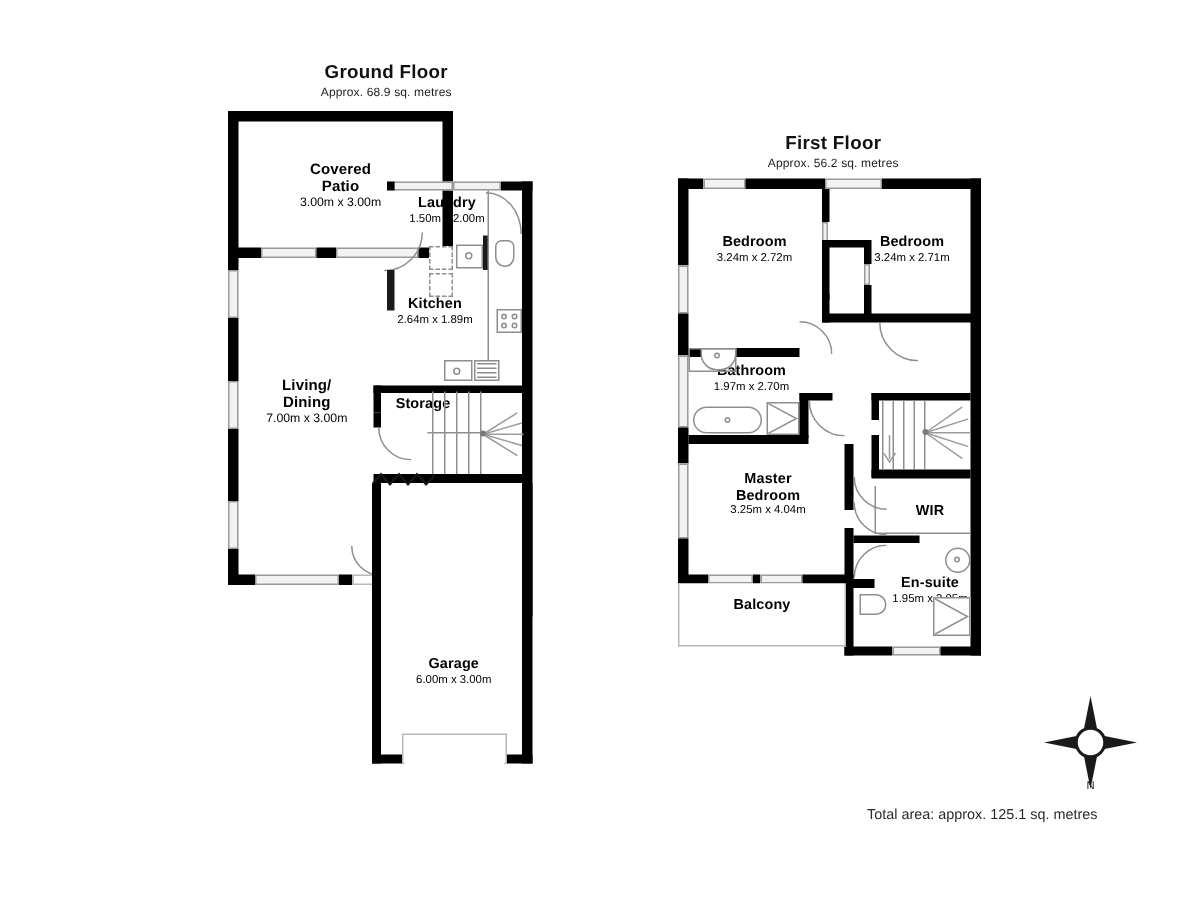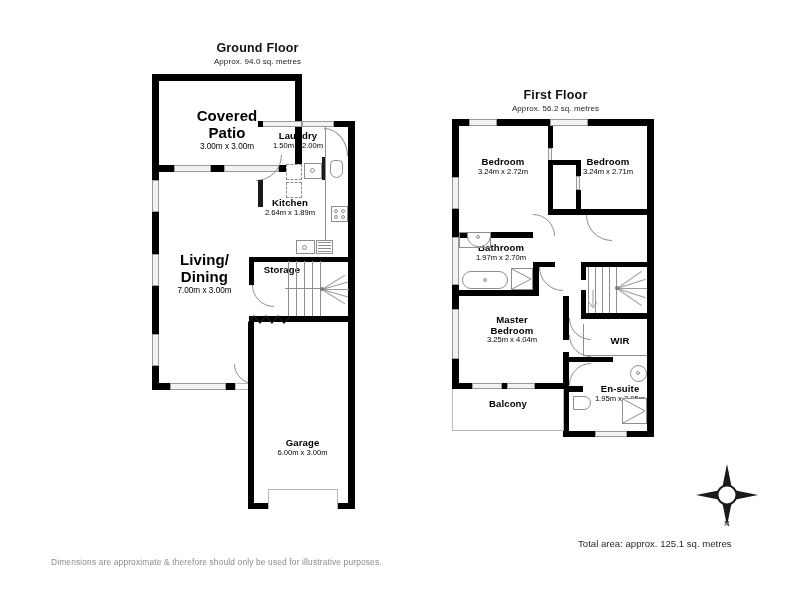--- a/index.html
+++ b/index.html
@@ -18,21 +18,21 @@
     font-weight: bold; font-size: 12.5px; color: #111; letter-spacing: .2px;
   }
   .floor-sub {
     position: absolute; text-align: center;
     font-size: 8px; color: #222; letter-spacing: .1px;
   }
   .rm {
     position: absolute; text-align: center; color: #000;
     line-height: 1.12; white-space: nowrap;
   }
-  .rm .n { font-weight: bold; font-size: 15px; letter-spacing: .1px; }
+  .rm .n { font-weight: bold; font-size: 10px; letter-spacing: .1px; }
   .rm .d { font-size: 8.2px; letter-spacing: 0; }
   .rm.sm .n { font-size: 9.6px; }
   .rm.sm .d { font-size: 7.6px; }
 
   
   .w  { position: absolute; background: #000; }           
   .tw { position: absolute; background: #1a1a1a; }        
   .win {                                                   
     position: absolute; background: #f2f2f2;
     border: 1px solid #9a9a9a;
@@ -72,21 +72,21 @@
   }
 </style>
 </head>
 <body>
 
 <div id="page">
 
   <div>
 
     <div class="floor-title" style="left:150px; top:41px; width:215px;">Ground Floor</div>
-    <div class="floor-sub" style="left:150px; top:57px; width:215px;">Approx. 94.0 sq. metres</div>
+    <div class="floor-sub" style="left:150px; top:57px; width:215px;">Approx. 68.9 sq. metres</div>
 
     <div class="w" style="left:152px; top:74px; width:150px; height:7px;"></div>
     <div class="w" style="left:152px; top:74px; width:7px; height:98px;"></div>
     <div class="w" style="left:295px; top:74px; width:7px; height:98px;"></div>
     <div class="w" style="left:152px; top:165px; width:22px; height:7px;"></div>
     <div class="win" style="left:174px; top:165px; width:37px; height:7px;"></div>
     <div class="w" style="left:211px; top:165px; width:13px; height:7px;"></div>
     <div class="win" style="left:224px; top:165px; width:55px; height:7px;"></div>
     <div class="w" style="left:279px; top:165px; width:23px; height:7px;"></div>
 
@@ -351,21 +351,20 @@
     <div class="win" style="left:472px; top:383px; width:30px; height:6px;"></div>
     <div class="w" style="left:502px; top:383px; width:5px; height:6px;"></div>
     <div class="win" style="left:507px; top:383px; width:28px; height:6px;"></div>
     <div class="w" style="left:535px; top:383px; width:34px; height:6px;"></div>
     <div class="room-out" style="left:452px; top:389px; width:112px; height:42px; border-top:none;"></div>
     <div class="rm sm" style="left:455px; top:399px; width:106px;">
       <div class="n">Balcony</div>
     </div>
   </div>
 
-  <div id="disclaimer">Dimensions are approximate &amp; therefore should only be used for illustrative purposes.</div>
   <div id="total">Total area: approx. 125.1 sq. metres</div>
 
   <svg id="compass" viewBox="0 0 66 66">
     <polygon points="33,2 38,27 33,33 28,27" fill="#1a1a1a"></polygon>
     <polygon points="64,33 39,38 33,33 39,28" fill="#1a1a1a"></polygon>
     <polygon points="33,64 28,39 33,33 38,39" fill="#1a1a1a"></polygon>
     <polygon points="2,33 27,28 33,33 27,38" fill="#1a1a1a"></polygon>
     <circle cx="33" cy="33" r="9.5" fill="#ffffff" stroke="#1a1a1a" stroke-width="2"></circle>
   </svg>
   <div id="compass-n">N</div>

